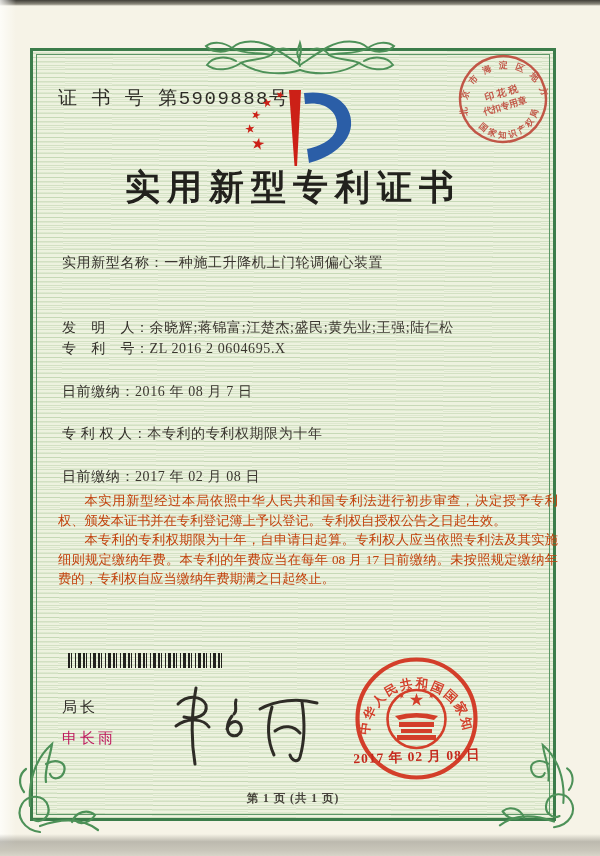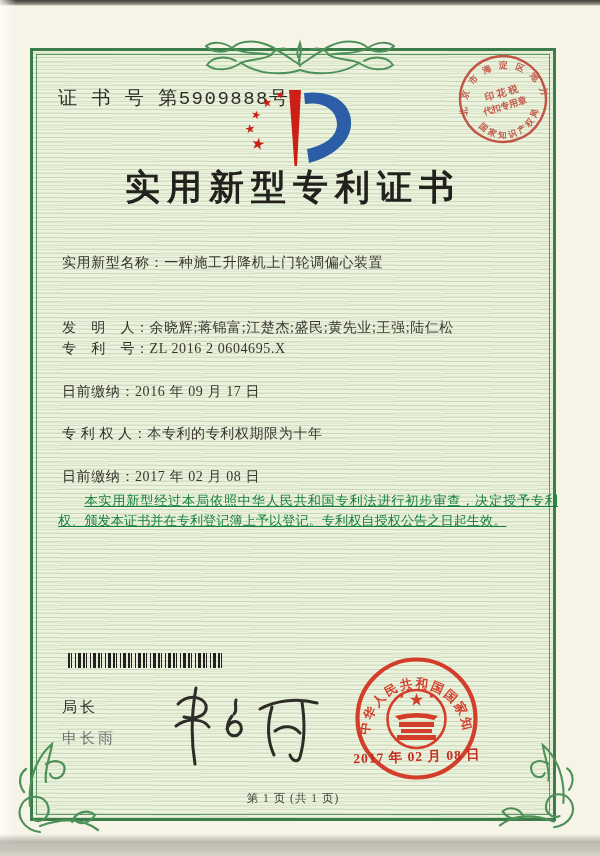--- a/index.html
+++ b/index.html
@@ -40,43 +40,43 @@
   .title{position:absolute;left:30px;width:526px;top:164px;text-align:center;
     font-size:35px;font-weight:bold;color:#22211d;letter-spacing:7px;}
 
   .field-row{position:absolute;left:62px;font-size:14px;color:#33302a;
     letter-spacing:.6px;white-space:nowrap;}
   .f0{top:254px;} .f1{top:297px;margin-top:22px;} .f2{top:340px;} .f3{top:383px;} .f4{top:425px;} .f5{top:468px;}
   .field-label{color:#33302a;}
   .field-value{color:#3a362f;}
 
   .body-text{position:absolute;left:58px;top:491px;width:500px;
-    font-size:13.2px;line-height:19.6px;color:#15803d;text-align:justify;text-decoration:underline;}
+    font-size:13.2px;line-height:19.6px;color:#c2410c;text-align:justify;}
   .body-text p{margin:0;text-indent:2em;}
 
   .barcode{position:absolute;left:68px;top:653px;width:155px;height:15px;
     background:
       repeating-linear-gradient(90deg,
         #23221f 0 2px, rgba(0,0,0,0) 2px 3px,
         #23221f 3px 4px, rgba(0,0,0,0) 4px 7px,
         #23221f 7px 8px, rgba(0,0,0,0) 8px 10px,
         #23221f 10px 13px, rgba(0,0,0,0) 13px 15px);}
 
   .signer-title{position:absolute;left:62px;top:698px;font-size:15px;color:#2e2c27;letter-spacing:3px;}
-  .signer-name{position:absolute;left:62px;top:729px;font-size:15px;color:#737373;letter-spacing:3px;}
+  .signer-name{position:absolute;left:62px;top:729px;font-size:15px;color:#be185d;letter-spacing:3px;}
   .signature{position:absolute;left:168px;top:682px;}
 
   .seal{position:absolute;left:353px;top:655px;opacity:.92;}
   .seal-date{position:absolute;left:347px;top:748px;width:140px;text-align:center;
     font-size:13.5px;font-weight:bold;color:#c5281c;letter-spacing:1px;transform:rotate(-2deg);}
 
   .tax-stamp{position:absolute;left:456px;top:52px;opacity:.88;}
 
   .footer-page{position:absolute;left:30px;width:526px;top:791px;text-align:center;
-    font-size:11.5px;color:#45423a;letter-spacing:1px;}
+    font-size:11.5px;color:#45423a;letter-spacing:1px;font-weight:bold;}
 </style>
 </head>
 <body>
 
 <div id="page">
 
   <div class="scan-top-edge"></div>
   <div class="scan-left-shade"></div>
 
   <div class="frame">
@@ -158,31 +158,32 @@
   <div class="field-row f0">
     <span class="field-label">实用新型名称：</span><span class="field-value">一种施工升降机上门轮调偏心装置</span>
   </div>
   <div class="field-row f1">
     <span class="field-label">发　明　人：</span><span class="field-value">余晓辉;蒋锦富;江楚杰;盛民;黄先业;王强;陆仁松</span>
   </div>
   <div class="field-row f2">
     <span class="field-label">专　利　号：</span><span class="field-value">ZL 2016 2 0604695.X</span>
   </div>
   <div class="field-row f3">
-    <span class="field-label">日前缴纳：</span><span class="field-value">2016 年 09 月 17 日</span>
+    <span class="field-label">日前缴纳：</span><span class="field-value">2016 年 08 月 7 日</span>
   </div>
   <div class="field-row f4">
     <span class="field-label">专 利 权 人：</span><span class="field-value">本专利的专利权期限为十年</span>
   </div>
   <div class="field-row f5">
     <span class="field-label">日前缴纳：</span><span class="field-value">2017 年 02 月 08 日</span>
   </div>
 
   <div class="body-text">
     <p>本实用新型经过本局依照中华人民共和国专利法进行初步审查，决定授予专利权、颁发本证书并在专利登记簿上予以登记。专利权自授权公告之日起生效。</p>
+    <p>本专利的专利权期限为十年，自申请日起算。专利权人应当依照专利法及其实施细则规定缴纳年费。本专利的年费应当在每年 08 月 17 日前缴纳。未按照规定缴纳年费的，专利权自应当缴纳年费期满之日起终止。</p>
   </div>
 
   <div class="barcode"></div>
 
   <div class="signer-title">局长</div>
   <div class="signer-name">申长雨</div>
 
   <svg class="signature" width="158" height="92" viewBox="0 0 158 92">
     <g fill="none" stroke="#2e2c26" stroke-width="3" stroke-linecap="round">
       <path d="M28,6 C24,28 22,52 27,82"></path>

